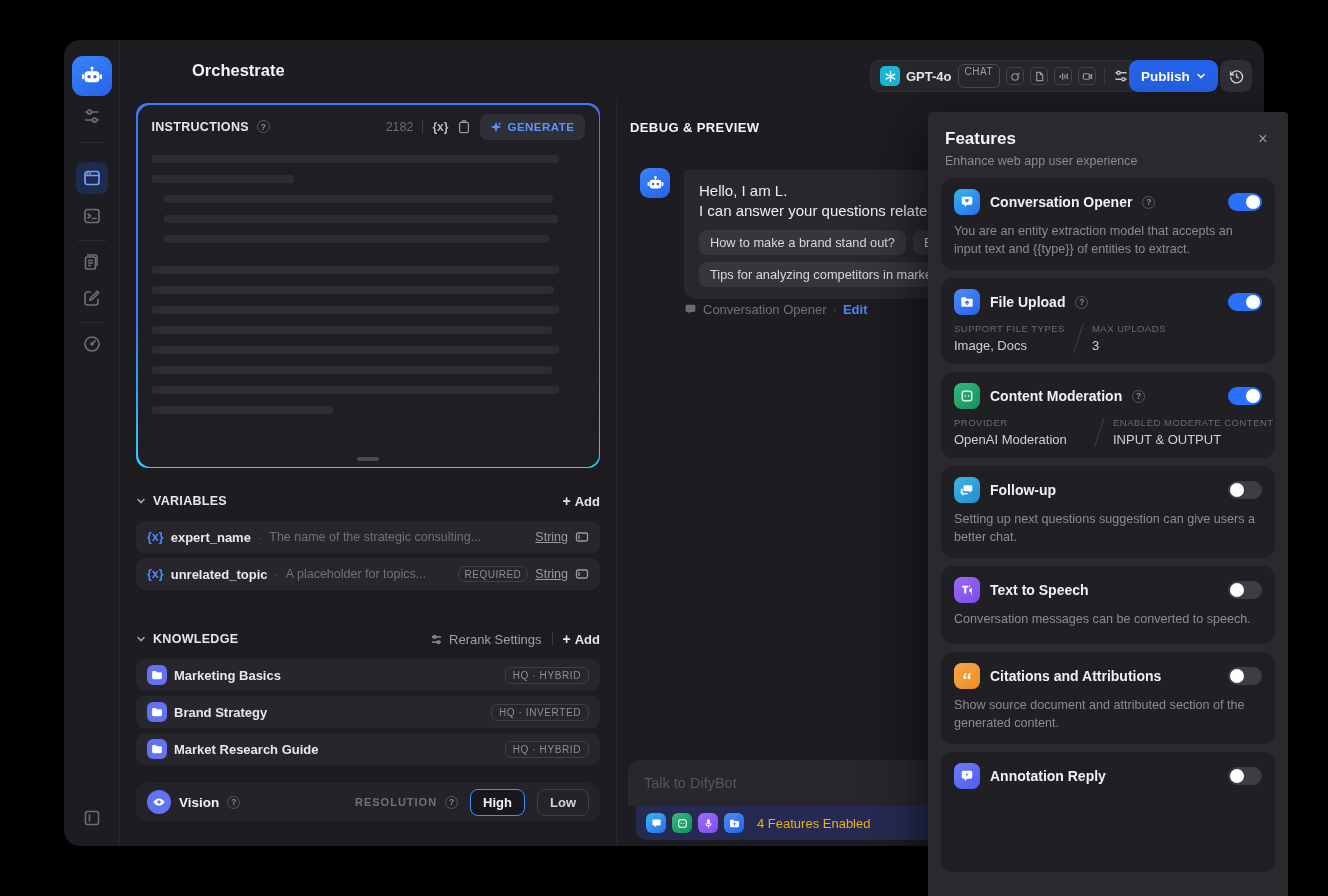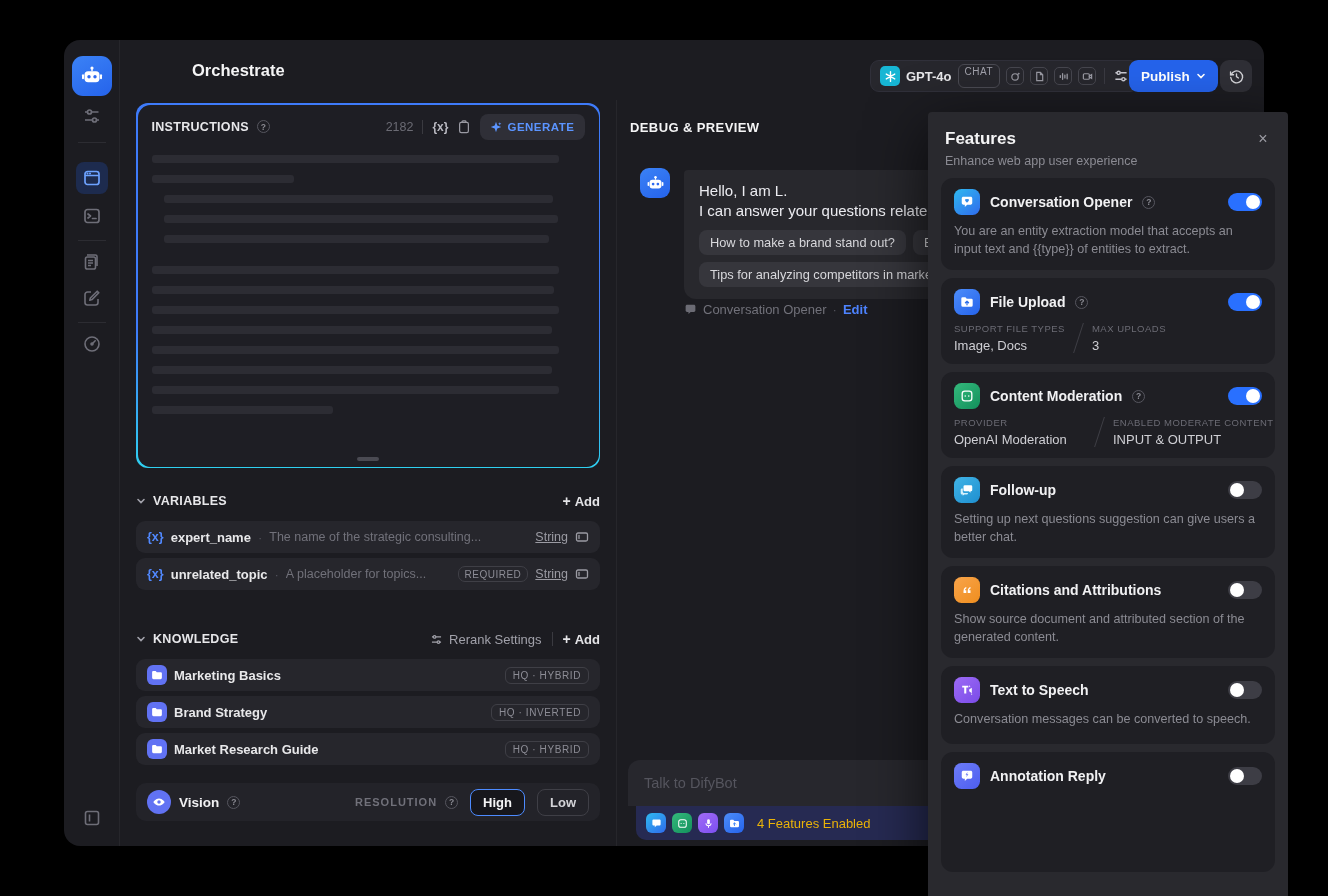--- a/index.html
+++ b/index.html
@@ -607,49 +607,49 @@
                 <path d="M5.5 2.5h7A1.5 1.5 0 0 1 14 4v4a1.5 1.5 0 0 1-1.5 1.5H12V11l-1.8-1.5H5.5A1.5 1.5 0 0 1 4 8V4a1.5 1.5 0 0 1 1.5-1.5z" fill="#fff"></path>
                 <path d="M2.2 6.2h1V10a1.3 1.3 0 0 0 1.3 1.3h4.6v.6A1.4 1.4 0 0 1 7.7 13.2H5l-1.9 1.5v-1.5h-.9A1.4 1.4 0 0 1 .8 11.8V7.6a1.4 1.4 0 0 1 1.4-1.4z" fill="#d6f0fb"></path>
               </svg>
           </span>
           <span class="fc-title">Follow-up</span>
           <span class="toggle"></span>
         </div>
         <div class="fc-desc">Setting up next questions suggestion can give users a better chat.</div>
       </div>
 
-      <div class="fcard h2">
-        <div class="fc-head">
-          <span class="fc-icon g-cite">
-            <svg width="14" height="14" viewBox="0 0 16 16" fill="#fff">
-                <path d="M4 9.5Q4 5.5 7.2 4.6v1.8q-1.4.4-1.5 1.8h1.5v3.2H4zM8.8 9.5Q8.8 5.5 12 4.6v1.8q-1.4.4-1.5 1.8H12v3.2H8.8z"></path>
-              </svg>
-          </span>
-          <span class="fc-title">Citations and Attributions</span>
-          <span class="toggle"></span>
-        </div>
-        <div class="fc-desc">Show source document and attributed section of the generated content.</div>
-      </div>
-
       <div class="fcard h1">
         <div class="fc-head">
           <span class="fc-icon g-tts">
             <svg width="14" height="14" viewBox="0 0 16 16" fill="#fff">
                 <path d="M2.5 3h7v2.2H7.2V12H4.8V5.2H2.5z"></path>
                 <path d="M10.5 7.5l3-2.2v6.4l-3-2.2z"></path>
                 <circle cx="11" cy="3.6" r=".7"></circle>
                 <circle cx="13.3" cy="12.6" r=".7"></circle>
               </svg>
           </span>
           <span class="fc-title">Text to Speech</span>
           <span class="toggle"></span>
         </div>
         <div class="fc-desc">Conversation messages can be converted to speech.</div>
       </div>
 
+      <div class="fcard h2">
+        <div class="fc-head">
+          <span class="fc-icon g-cite">
+            <svg width="14" height="14" viewBox="0 0 16 16" fill="#fff">
+                <path d="M4 9.5Q4 5.5 7.2 4.6v1.8q-1.4.4-1.5 1.8h1.5v3.2H4zM8.8 9.5Q8.8 5.5 12 4.6v1.8q-1.4.4-1.5 1.8H12v3.2H8.8z"></path>
+              </svg>
+          </span>
+          <span class="fc-title">Citations and Attributions</span>
+          <span class="toggle"></span>
+        </div>
+        <div class="fc-desc">Show source document and attributed section of the generated content.</div>
+      </div>
+
       <div class="fcard hc">
         <div class="fc-head">
           <span class="fc-icon g-anno">
             <svg width="14" height="14" viewBox="0 0 16 16">
                 <path d="M2 3.8C2 2.8 2.8 2 3.8 2h8.4c1 0 1.8.8 1.8 1.8v5.4c0 1-.8 1.8-1.8 1.8H8.2l-2.7 2.6V11H3.8C2.8 11 2 10.2 2 9.2z" fill="#fff"></path>
                 <path d="M8.6 3.4L6.4 6.6h1.5l-.7 2.6 2.4-3.3H8z" fill="#5b6cf2"></path>
               </svg>
           </span>
           <span class="fc-title">Annotation Reply</span>
           <span class="toggle"></span>

